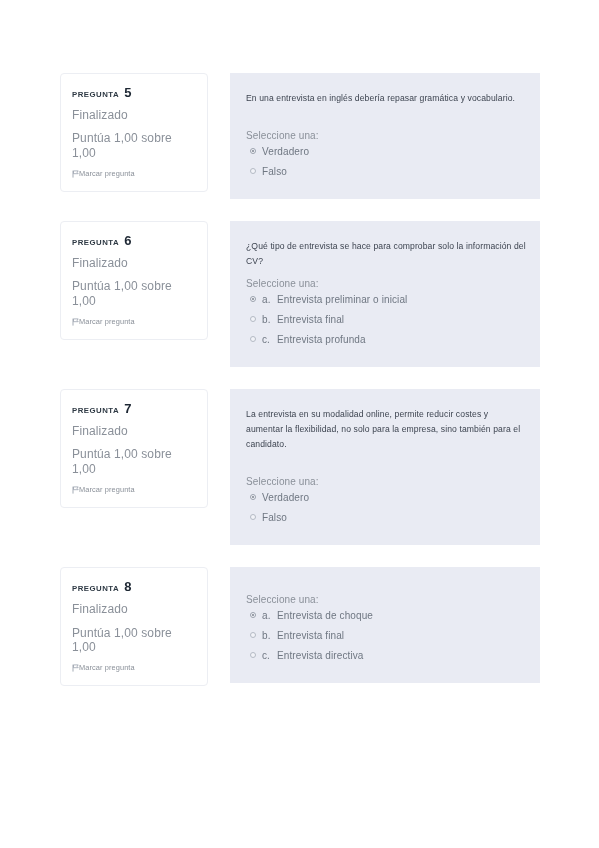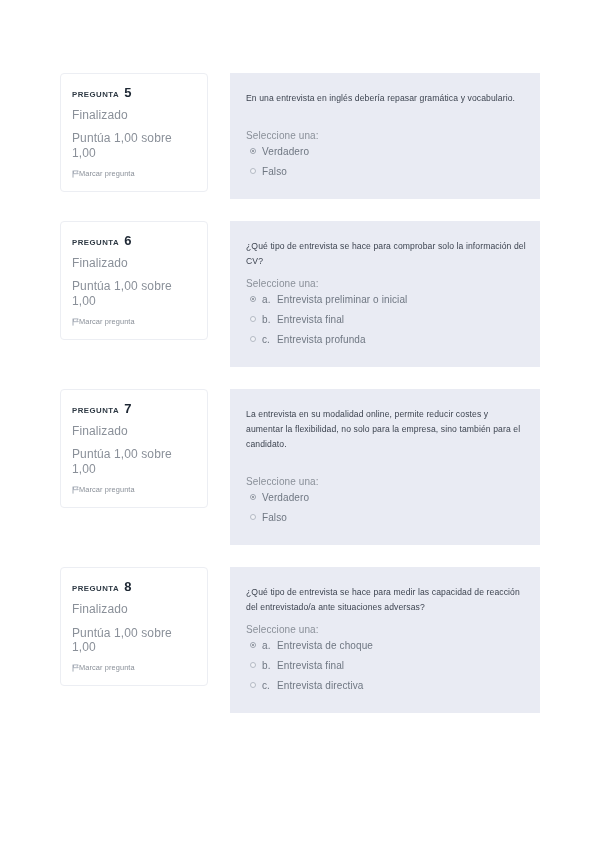--- a/index.html
+++ b/index.html
@@ -295,21 +295,20 @@
             <span class="flag-icon">
               <svg width="7" height="8" viewBox="0 0 7 8" xmlns="http://www.w3.org/2000/svg">
                 <path d="M1 0.6 L1 7.6" stroke="#9aa1ad" stroke-width="0.9" fill="none"></path>
                 <path d="M1.5 0.9 L6.2 0.9 L5.1 2.3 L6.2 3.7 L1.5 3.7 Z" fill="none" stroke="#9aa1ad" stroke-width="0.8"></path>
               </svg>
             </span>
             <span>Marcar pregunta</span>
           </div>
         </div>
         <div class="qcontent">
-          <p class="qtext">¿Qué tipo de entrevista se hace para medir las capacidad de reacción del entrevistado/a ante situaciones adversas?</p>
           <div class="gap-sm"></div>
           <div class="answer-prompt">Seleccione una:</div>
           <ul class="options">
             <li class="option">
               <span class="radio checked"></span>
               <span class="opt-letter">a.</span>
               <span class="opt-label">Entrevista de choque</span>
             </li>
             <li class="option">
               <span class="radio"></span>

